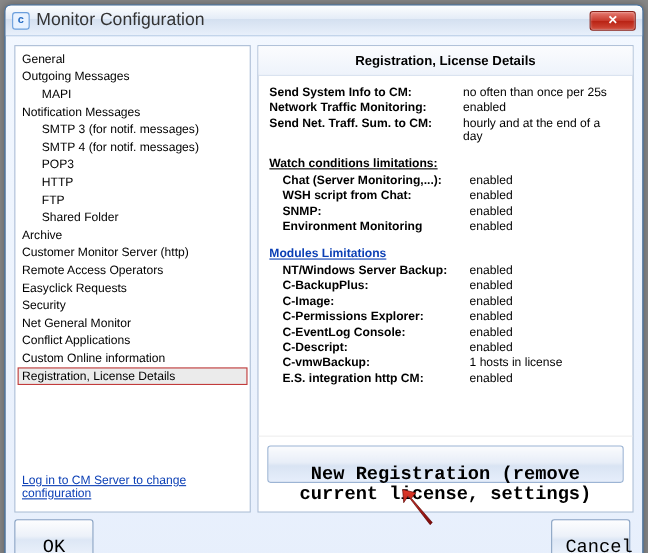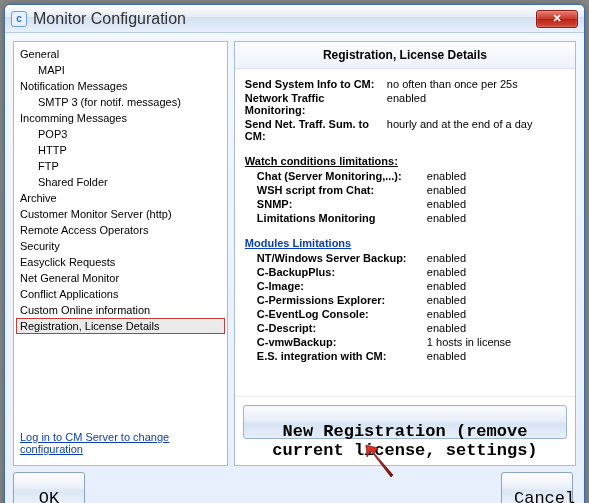--- a/index.html
+++ b/index.html
@@ -104,21 +104,21 @@
     padding: 6px;
     background: linear-gradient(#fbfcfe, #eef3fb);
     border-bottom: 1px solid #d6e0ef;
   }
   .detail-body {
     flex: 1;
     padding: 8px 10px;
     overflow: hidden;
   }
   .kv-row { display: flex; padding: 1px 0; }
-  .kv-label { font-weight: bold; width: 142px; flex-shrink: 0;}
+  .kv-label { font-weight: bold; width: 176px; flex-shrink: 0;}
   .kv-val { flex: 1; }
   .section-title {
     font-weight: bold;
     text-decoration: underline;
     color: #000;
     margin-top: 12px;
     margin-bottom: 2px;
   }
   .section-title.link { color: #0b3fb5; cursor: pointer; }
   .indent .kv-label { padding-left: 12px; width: 182px;}
@@ -168,33 +168,34 @@
     <div class="close-btn">
       <span>✕</span>
     </div>
   </div>
 
   <div class="client">
     <div class="panes">
 
       <div class="tree" id="tree">
           <div class="tree-item ind1">General</div>
+          <div class="tree-item ind1">Outgoing Messages</div>
           <div class="tree-item ind2">MAPI</div>
           <div class="tree-item ind1">Notification Messages</div>
           <div class="tree-item ind2">SMTP 3 (for notif. messages)</div>
-          <div class="tree-item ind1">Incomming Messages</div>
+          <div class="tree-item ind2">SMTP 4 (for notif. messages)</div>
           <div class="tree-item ind2">POP3</div>
           <div class="tree-item ind2">HTTP</div>
           <div class="tree-item ind2">FTP</div>
           <div class="tree-item ind2">Shared Folder</div>
           <div class="tree-item ind1">Archive</div>
           <div class="tree-item ind1">Customer Monitor Server (http)</div>
           <div class="tree-item ind1">Remote Access Operators</div>
+          <div class="tree-item ind1">Easyclick Requests</div>
           <div class="tree-item ind1">Security</div>
-          <div class="tree-item ind1">Easyclick Requests</div>
           <div class="tree-item ind1">Net General Monitor</div>
           <div class="tree-item ind1">Conflict Applications</div>
           <div class="tree-item ind1">Custom Online information</div>
           <div class="tree-item ind1 selected">Registration, License Details</div>
           <div class="tree-link">Log in to CM Server to change configuration</div>
         </div>
 
       <div class="detail">
         <div class="detail-title">Registration, License Details</div>
         <div class="detail-body">
@@ -222,21 +223,21 @@
               </div>
               <div class="kv-row">
                 <div class="kv-label">WSH script from Chat:</div>
                 <div class="kv-val">enabled</div>
               </div>
               <div class="kv-row">
                 <div class="kv-label">SNMP:</div>
                 <div class="kv-val">enabled</div>
               </div>
               <div class="kv-row">
-                <div class="kv-label">Limitations Monitoring</div>
+                <div class="kv-label">Environment Monitoring</div>
                 <div class="kv-val">enabled</div>
               </div>
             </div>
 
           <div class="section-title link">Modules Limitations</div>
           <div id="modules-rows" class="indent">
               <div class="kv-row">
                 <div class="kv-label">NT/Windows Server Backup:</div>
                 <div class="kv-val">enabled</div>
               </div>
@@ -258,21 +259,21 @@
               </div>
               <div class="kv-row">
                 <div class="kv-label">C-Descript:</div>
                 <div class="kv-val">enabled</div>
               </div>
               <div class="kv-row">
                 <div class="kv-label">C-vmwBackup:</div>
                 <div class="kv-val">1 hosts in license</div>
               </div>
               <div class="kv-row">
-                <div class="kv-label">E.S. integration with CM:</div>
+                <div class="kv-label">E.S. integration http CM:</div>
                 <div class="kv-val">enabled</div>
               </div>
             </div>
 
         </div>
         <div class="detail-footer">
           <button class="btn wide">New Registration (remove current license, settings)</button>
           <div class="arrow-wrap">
             <svg class="arrow" width="40" height="36" viewBox="0 0 40 36">
               <defs>

